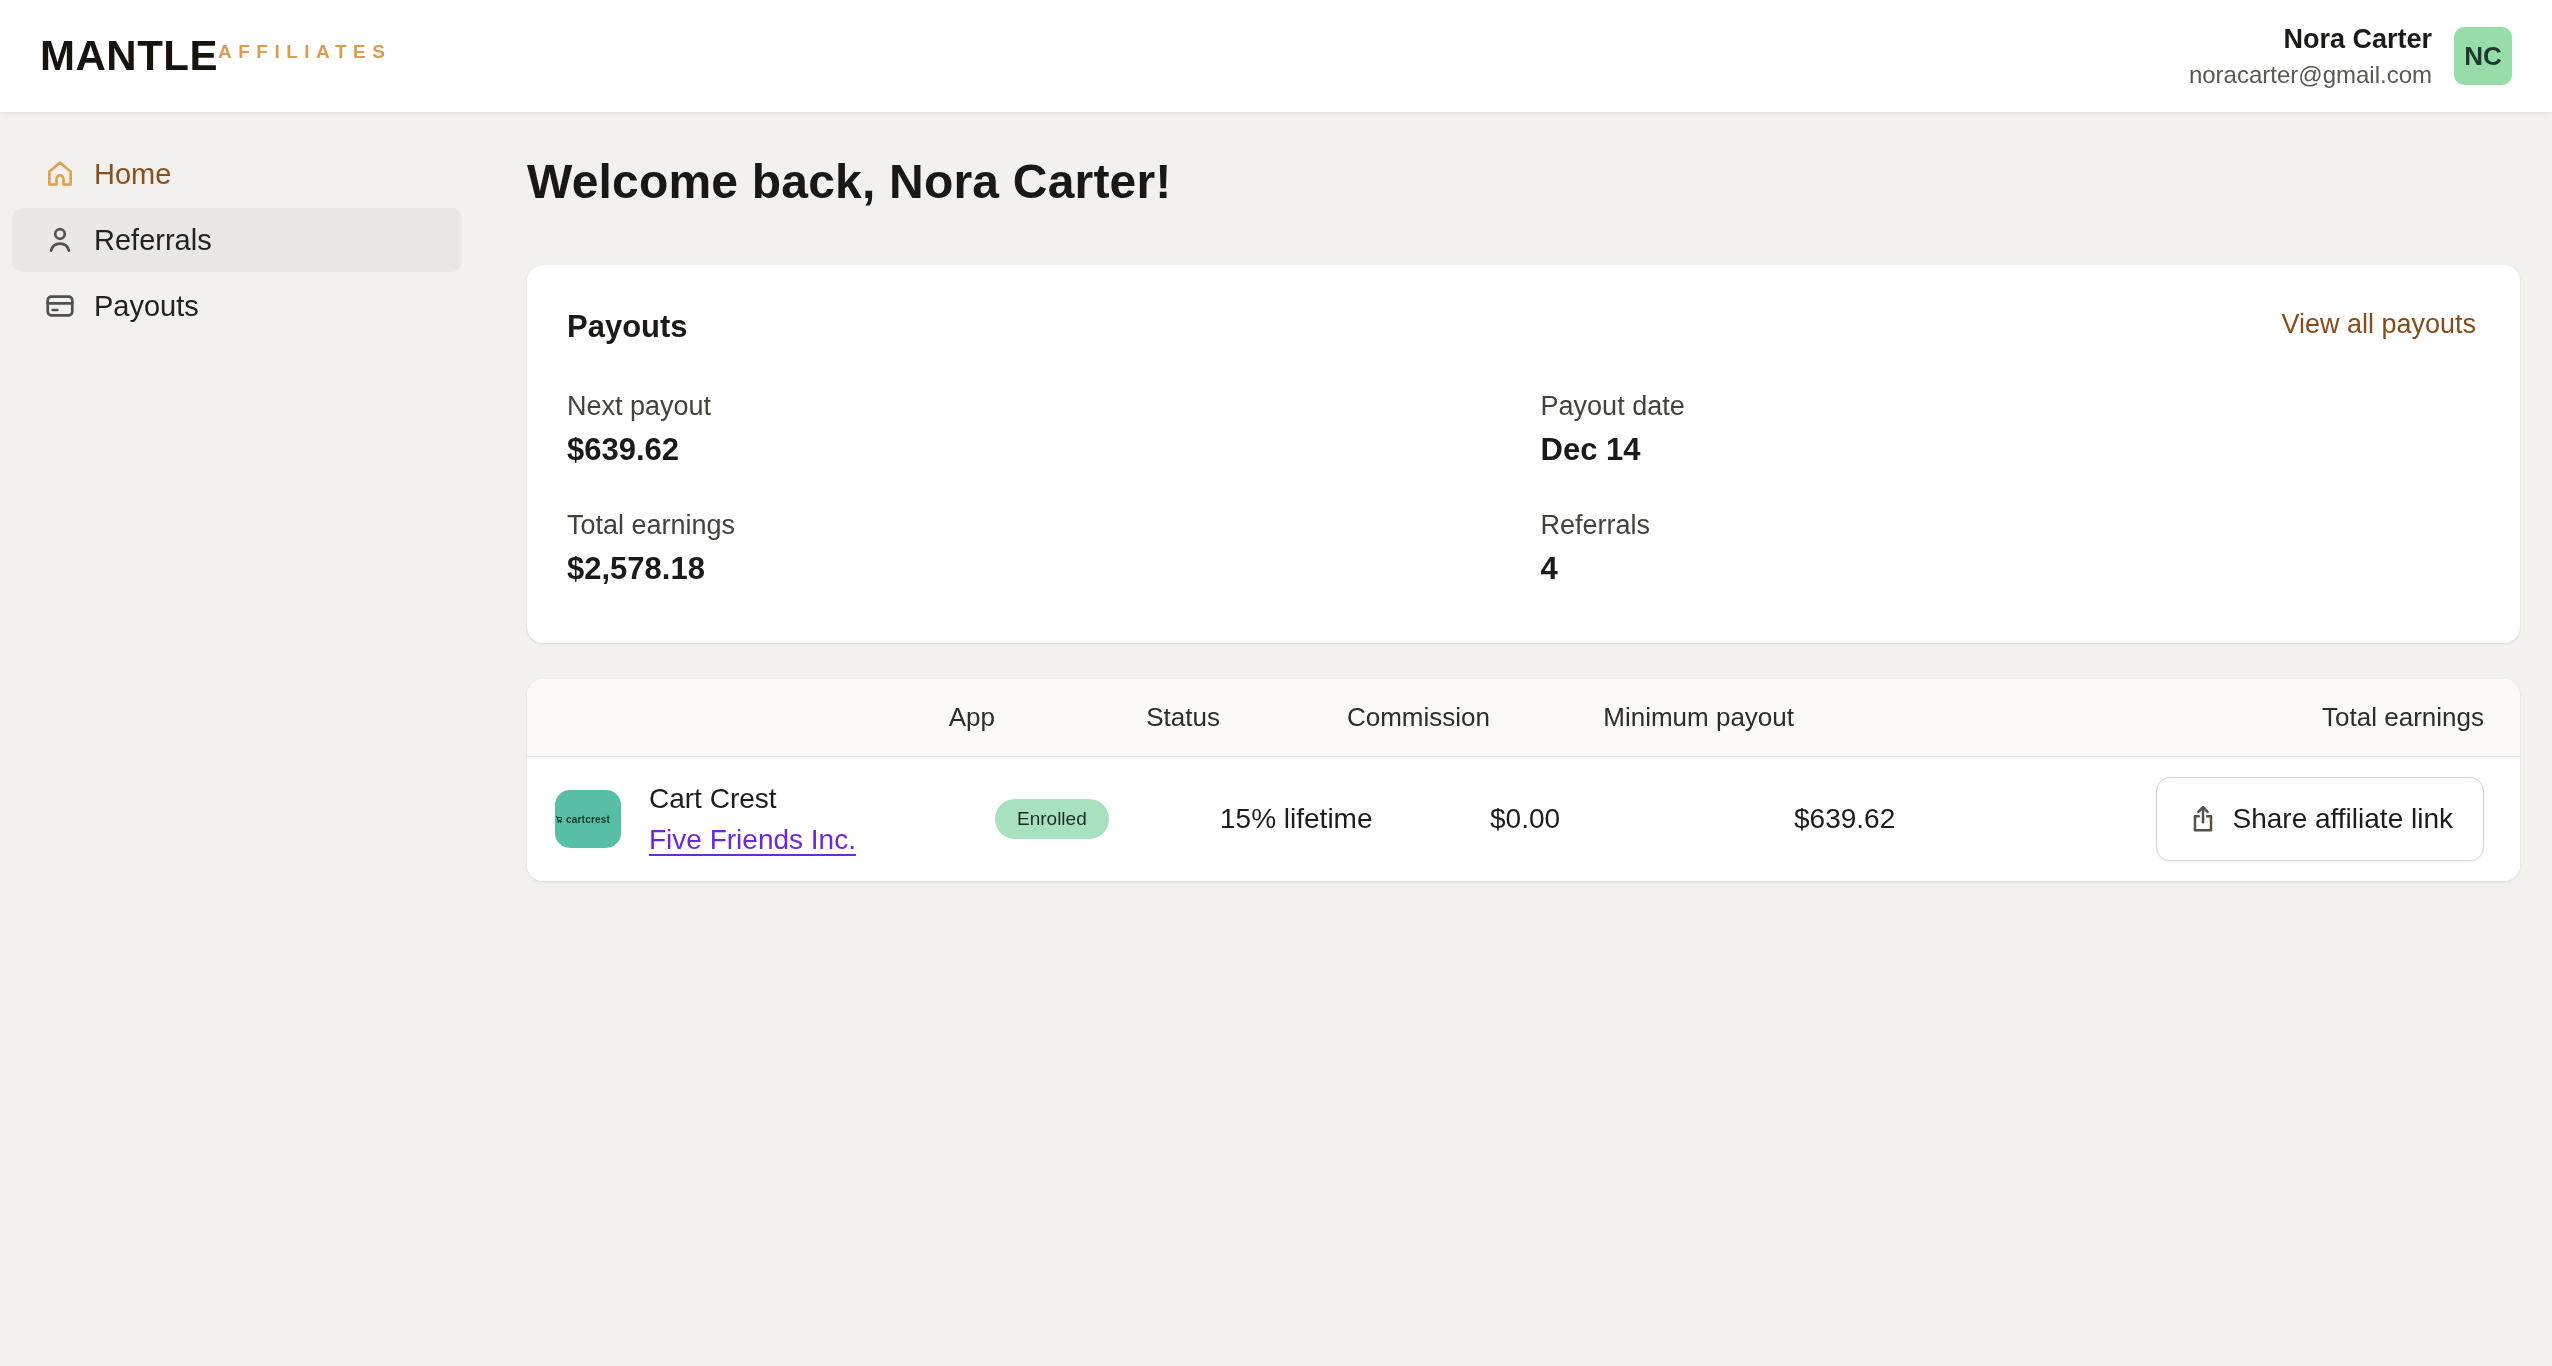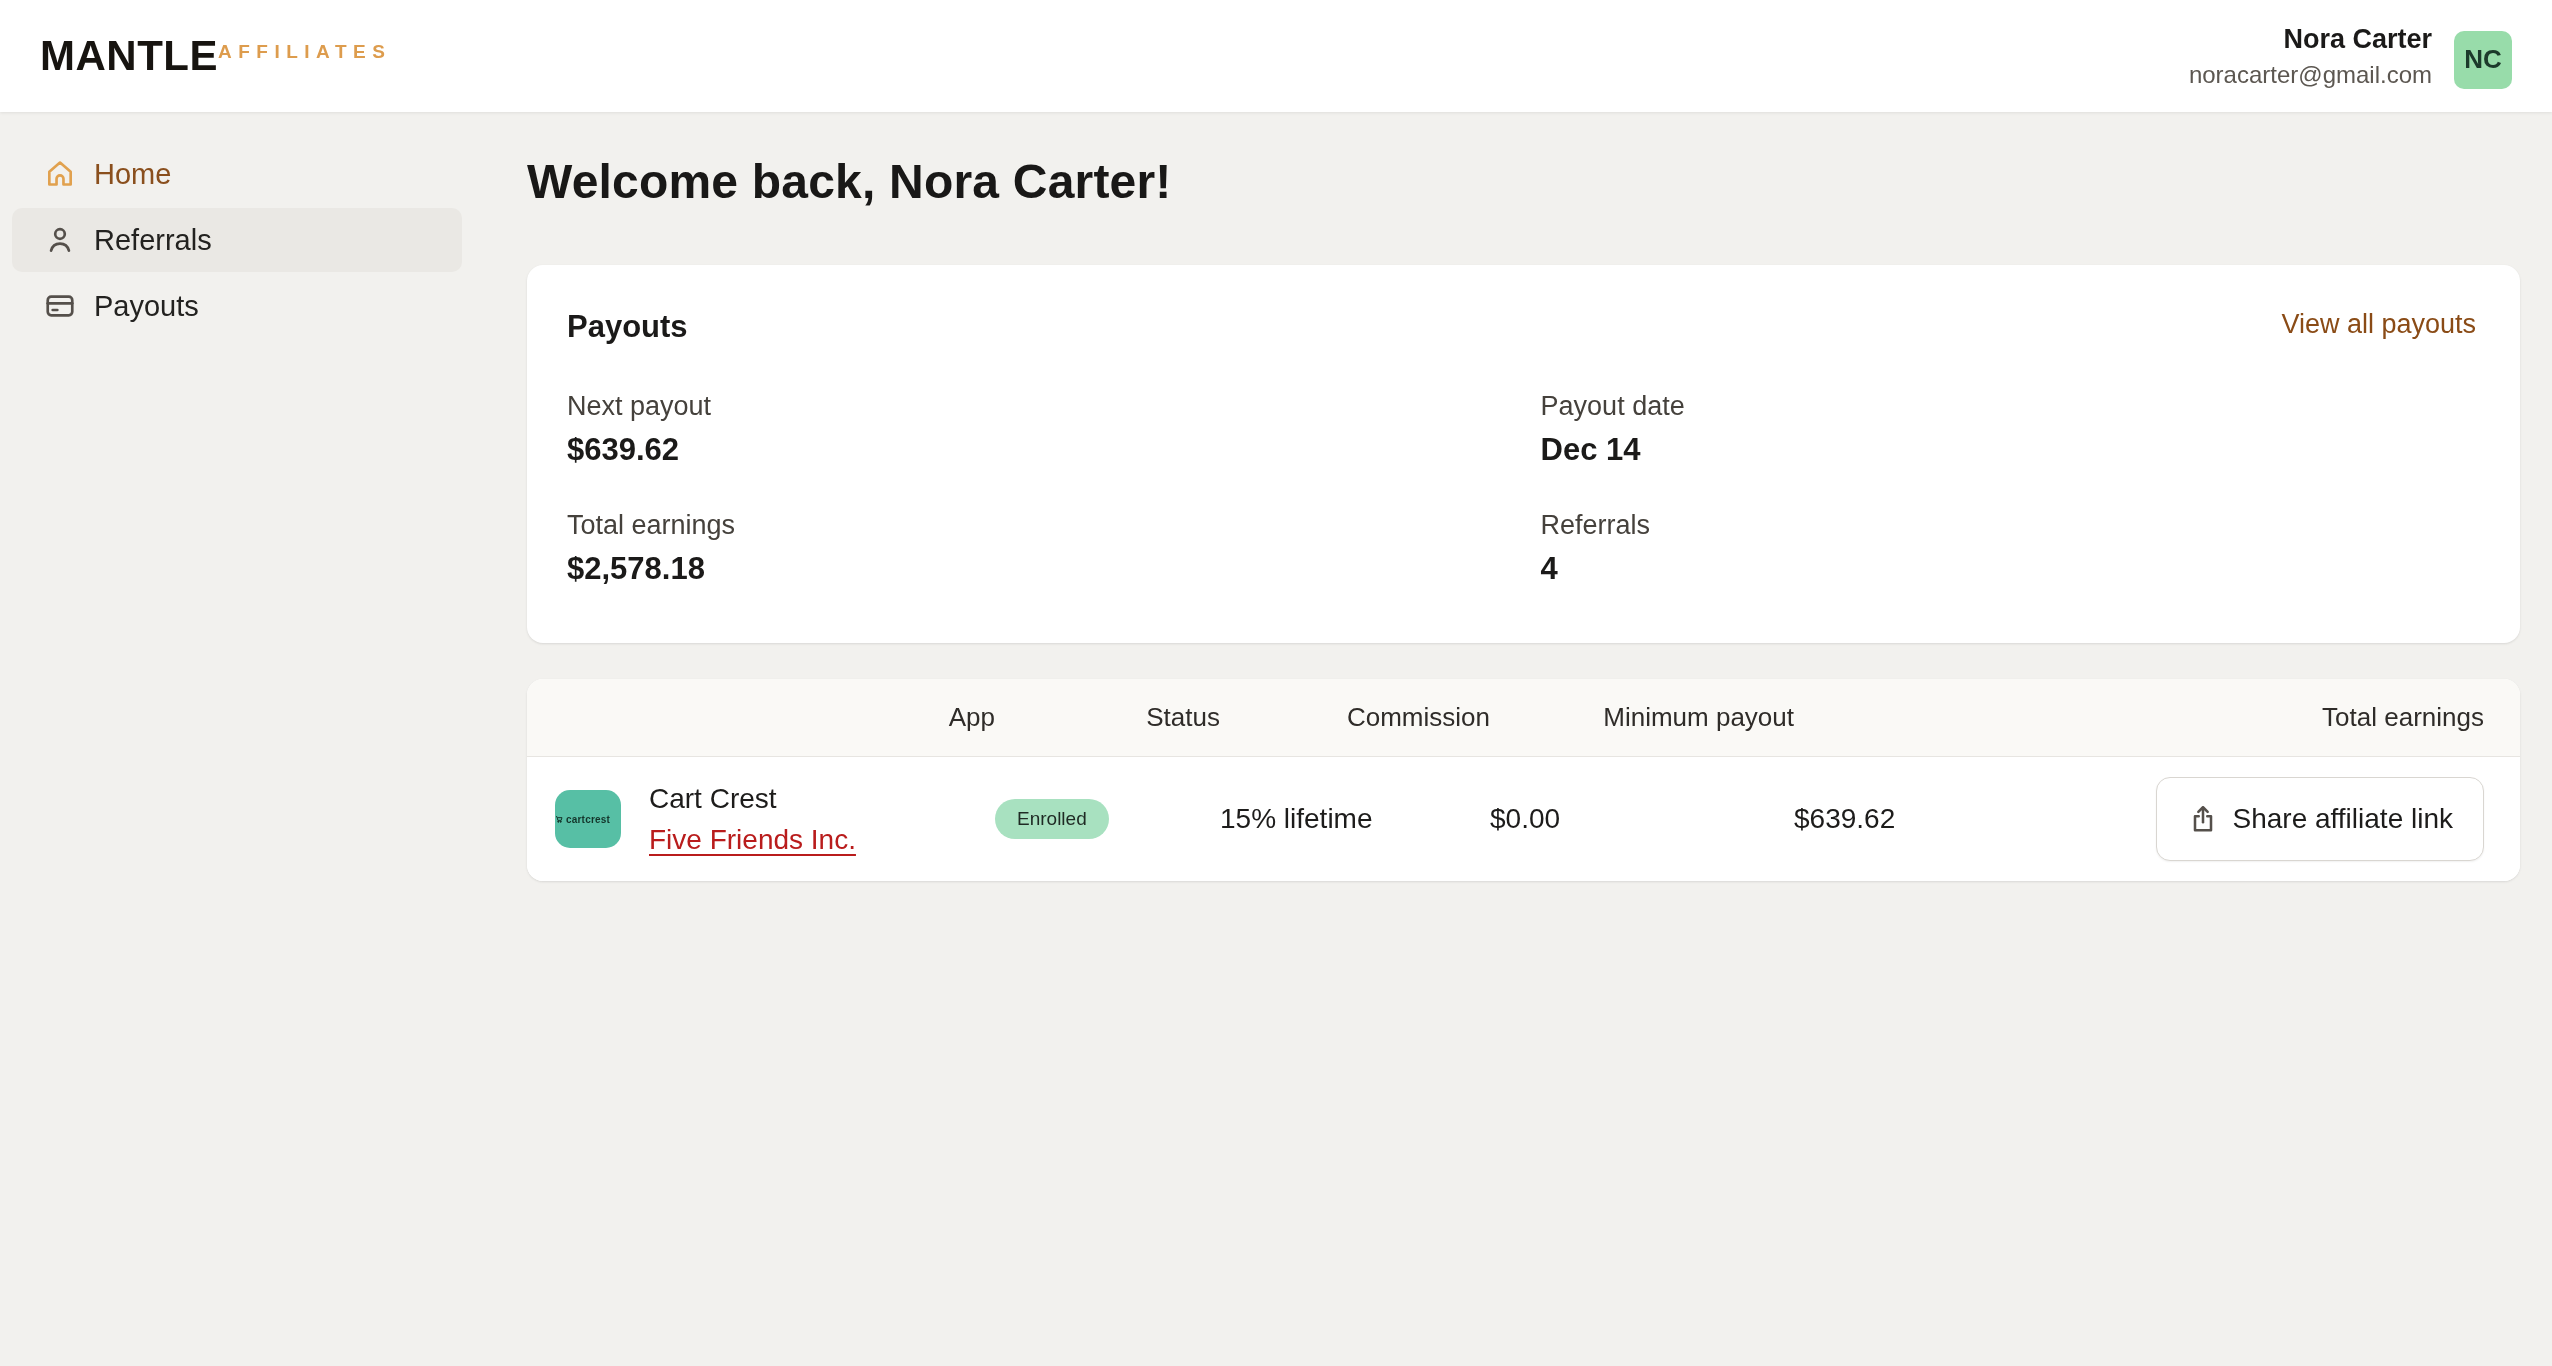--- a/index.html
+++ b/index.html
@@ -21,21 +21,21 @@
     z-index: 10;
   }
   .logo { display: flex; flex-direction: row; line-height: 1; cursor: pointer; }
   .logo-primary {
     font-size: 42px; font-weight: 800; letter-spacing: 0.5px; color: #171410;
   }
   .logo-secondary {
     font-size: 19px; font-weight: 700; letter-spacing: 6.5px; color: #dd9c4d;
     margin-top: 7px;
   }
-  .user-area { display: flex; align-items: flex-end; gap: 22px; }
+  .user-area { display: flex; align-items: center; gap: 22px; }
   .user-text { text-align: right; }
   .user-name { font-size: 27px; font-weight: 700; color: #1b1a19; }
   .user-email { font-size: 24px; color: #5c5751; margin-top: 6px; }
   .avatar {
     width: 58px; height: 58px; border-radius: 10px;
     background: #98dcaa; color: #1c3a2b;
     display: flex; align-items: center; justify-content: center;
     font-size: 26px; font-weight: 700; cursor: pointer;
   }
 
@@ -102,21 +102,21 @@
   .app-icon {
     width: 66px; height: 58px; border-radius: 15px; background: #57bfa5;
     display: flex; align-items: center; justify-content: flex-start; gap: 3px;
   }
   .app-icon-glyph { width: 8px; height: 8px; color: #14352b; display: flex; }
   .app-icon-text {
     font-size: 10px; font-weight: 700; color: #14352b; letter-spacing: 0.2px;
   }
   .app-name { font-size: 28px; color: #1d1c1b; }
   .company-link {
-    font-size: 28px; color: #b91c1c; text-decoration: underline;
+    font-size: 28px; color: #6d28d9; text-decoration: underline;
     text-underline-offset: 5px; margin-top: 9px; display: inline-block; cursor: pointer;
   }
 
   .badge {
     display: inline-block; background: #a8e1c0; color: #1f2a24;
     font-size: 19px; padding: 9px 22px; border-radius: 999px;
   }
 
   .share-btn {
     display: flex; align-items: center; gap: 14px;

